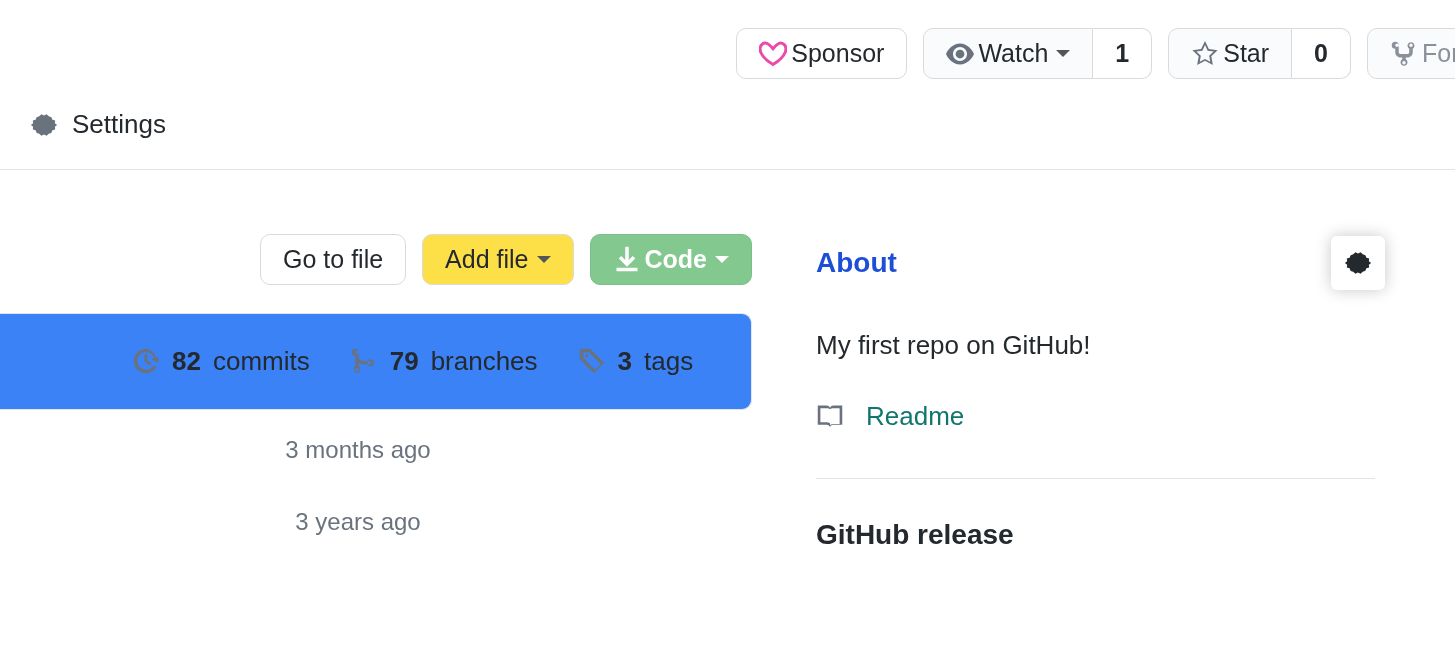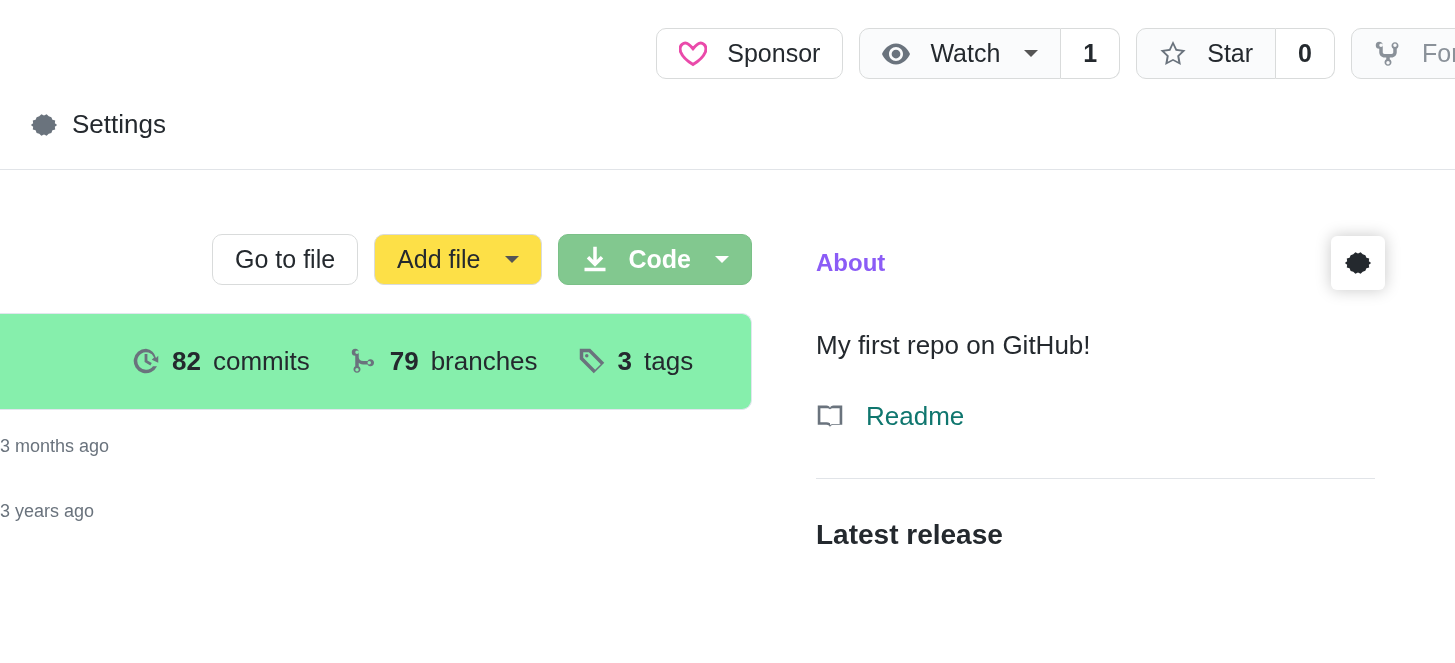--- a/index.html
+++ b/index.html
@@ -18,21 +18,21 @@
   }
   .btn {
     display: inline-flex;
     align-items: center;
     padding: 10px 22px;
     background: #fafbfc;
     border: 1px solid #d9dbdb;
     border-radius: 10px;
     font-size: 25px;
     color: #24292e;
-    gap: 20px;
+    gap: 4px;
     cursor: pointer;
     font-weight: 500;
   }
   .btn-group {
     display: inline-flex;
   }
   .btn-group .btn:first-child {
     border-top-right-radius: 0;
     border-bottom-right-radius: 0;
   }
@@ -93,60 +93,60 @@
   .btn.green {
     background: #82c88f;
     border-color: #7bc088;
     color: #fff;
     font-weight: 600;
   }
   .btn.green .caret-down { border-top-color: #fff; }
   .btn.green svg path { fill:#fff; }
 
   .stats-box {
-    background: #86efac;
+    background: #3b82f6;
     border: 1px solid #e1e6ee;
     border-left: none;
     border-radius: 0 10px 10px 0;
     padding: 32px 0;
     display: flex;
     gap: 40px;
     padding-left: 132px;
     justify-content: flex-start;
   }
   .stat {
     display: inline-flex;
     align-items: center;
     gap: 12px;
     font-size: 26px;
     cursor: pointer;
   }
   .stat .num { font-weight: 600; }
 
   .history-row {
-    text-align: left;
+    text-align: center;
     padding: 26px 36px 18px 0;
     color: #6a737d;
-    font-size: 18px;
+    font-size: 24px;
   }
   .history-row + .history-row { padding-top: 26px; }
 
   .sidebar {
     padding: 66px 0 0 64px;
     flex: 1;
   }
   .about-head {
     display: flex;
     justify-content: space-between;
     align-items: center;
   }
   .about-title {
-    font-size: 24px;
+    font-size: 28px;
     font-weight: 600;
-    color: #8b5cf6;
+    color: #1d4ed8;
   }
   .gear-box {
     width: 54px; height: 54px;
     background: #fff;
     border-radius: 6px;
     display: inline-flex;
     align-items: center;
     justify-content: center;
     box-shadow: 0 0 16px rgba(0,0,0,0.22);
     margin-right: 70px;
@@ -288,15 +288,15 @@
       </div>
     </div>
     <div class="about-desc">My first repo on GitHub!</div>
     <div class="readme-link">
       <svg class="icon-16" viewBox="0 0 16 16">
           <path d="M1 2h5c1 0 2 .5 2 1.5C8 2.5 9 2 10 2h5v11h-5c-1 0-2 .5-2 1.5 0-1-1-1.5-2-1.5H1V2zm1.5 1.5v8H6c.7 0 1.4.2 2 .6V4.2c-.3-.4-1-.7-2-.7H2.5zm11 0H10c-1 0-1.7.3-2 .7v8.9c.6-.4 1.3-.6 2-.6h3.5v-9z"></path>
         </svg>
       <span>Readme</span>
     </div>
     <hr class="divider">
-    <div class="release-title">Latest release</div>
+    <div class="release-title">GitHub release</div>
   </div>
 </div>
 
 </body></html>

